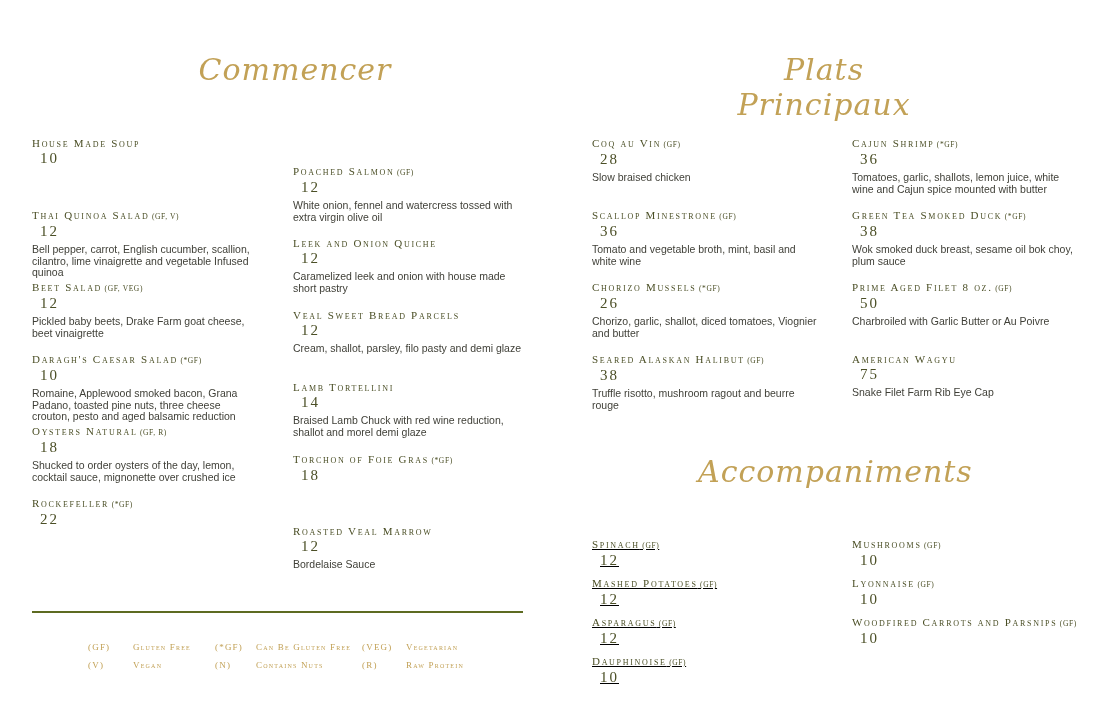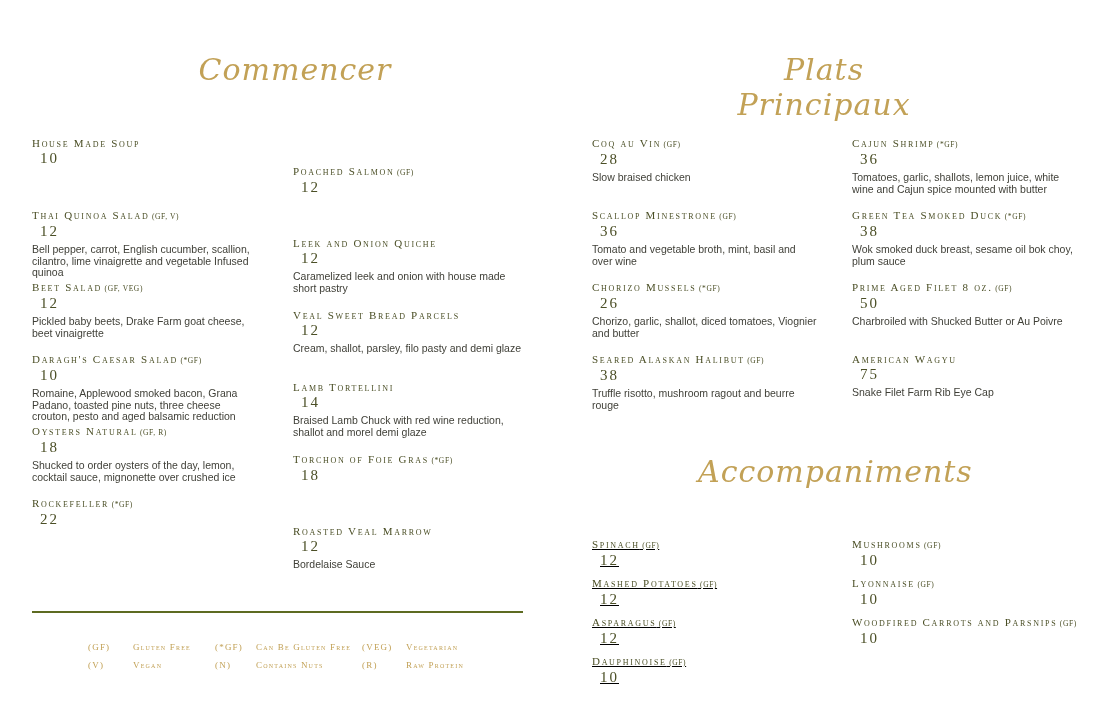--- a/index.html
+++ b/index.html
@@ -146,20 +146,21 @@
         </div>
       </div>
     </div>
 
   <div class="menu-col" id="col-l2">
       <div class="menu-item">
         <div class="item-head">
           <span class="item-name">Poached Salmon<span class="item-tag"> (GF)</span></span>
           <span class="item-price">12</span>
         </div>
+        <div class="item-desc">White onion, fennel and watercress tossed with extra virgin olive oil</div>
       </div>
       <div class="menu-item">
         <div class="item-head">
           <span class="item-name">Leek and Onion Quiche</span>
           <span class="item-price">12</span>
         </div>
         <div class="item-desc">Caramelized leek and onion with house made short pastry</div>
       </div>
       <div class="menu-item">
         <div class="item-head">
@@ -196,21 +197,21 @@
           <span class="item-name">Coq au Vin<span class="item-tag"> (GF)</span></span>
           <span class="item-price">28</span>
         </div>
         <div class="item-desc">Slow braised chicken</div>
       </div>
       <div class="menu-item">
         <div class="item-head">
           <span class="item-name">Scallop Minestrone<span class="item-tag"> (GF)</span></span>
           <span class="item-price">36</span>
         </div>
-        <div class="item-desc">Tomato and vegetable broth, mint, basil and over wine</div>
+        <div class="item-desc">Tomato and vegetable broth, mint, basil and white wine</div>
       </div>
       <div class="menu-item">
         <div class="item-head">
           <span class="item-name">Chorizo Mussels<span class="item-tag"> (*GF)</span></span>
           <span class="item-price">26</span>
         </div>
         <div class="item-desc">Chorizo, garlic, shallot, diced tomatoes, Viognier and butter</div>
       </div>
       <div class="menu-item">
         <div class="item-head">
@@ -234,21 +235,21 @@
           <span class="item-name">Green Tea Smoked Duck<span class="item-tag"> (*GF)</span></span>
           <span class="item-price">38</span>
         </div>
         <div class="item-desc">Wok smoked duck breast, sesame oil bok choy, plum sauce</div>
       </div>
       <div class="menu-item">
         <div class="item-head">
           <span class="item-name">Prime Aged Filet 8 oz.<span class="item-tag"> (GF)</span></span>
           <span class="item-price">50</span>
         </div>
-        <div class="item-desc">Charbroiled with Shucked Butter or Au Poivre</div>
+        <div class="item-desc">Charbroiled with Garlic Butter or Au Poivre</div>
       </div>
       <div class="menu-item">
         <div class="item-head">
           <span class="item-name">American Wagyu</span>
           <span class="item-price">75</span>
         </div>
         <div class="item-desc">Snake Filet Farm Rib Eye Cap</div>
       </div>
     </div>
 

